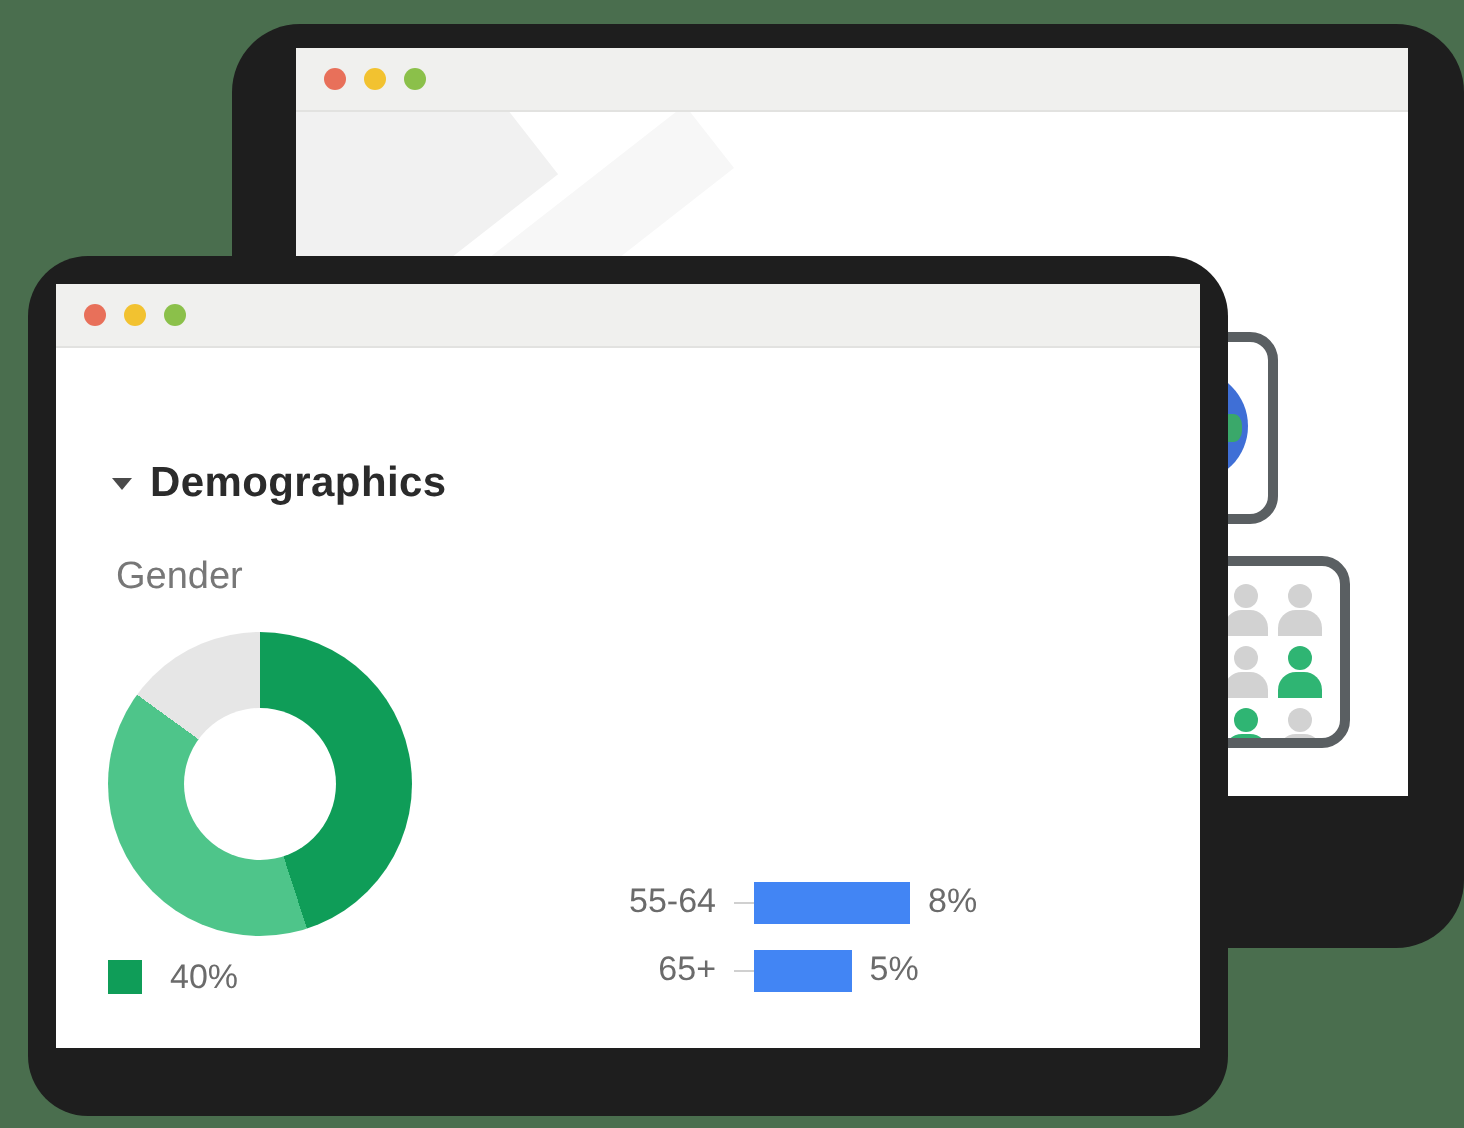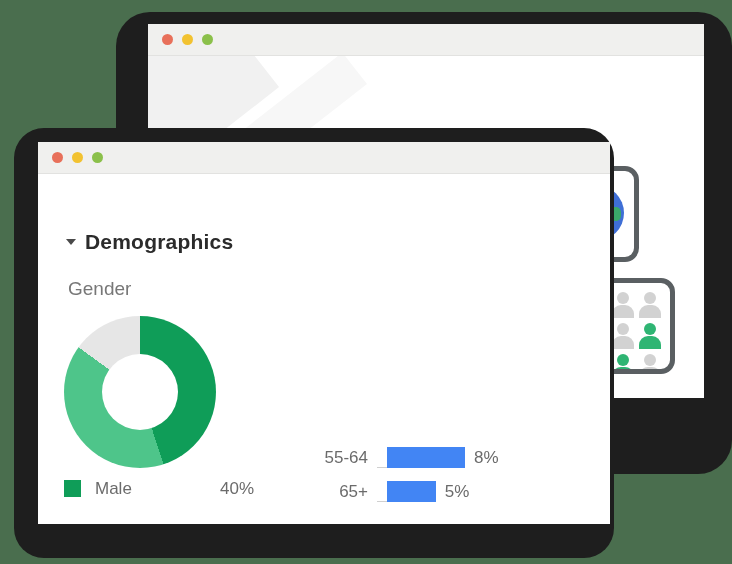--- a/index.html
+++ b/index.html
@@ -36,21 +36,21 @@
     padding-left: 14px;
     gap: 9px;
   }
   .dot { width: 11px; height: 11px; border-radius: 50%; display: block; }
   .dot.red    { background: #e8705a; }
   .dot.yellow { background: #f2c230; }
   .dot.green  { background: #8bc04a; }
 
   
   .win-left {
-    left: 38px; top: 142px;
+    left: 28px; top: 142px;
     width: 572px; height: 382px;
   }
   .left-body { position: relative; height: 350px; background: #fff; }
 
   .section-head {
     position: absolute;
     left: 28px; top: 56px;
     display: flex; align-items: center; gap: 9px;
   }
   .caret {
@@ -82,21 +82,21 @@
   .legend-row {
     display: flex; align-items: center;
     height: 29px; font-size: 17px; color: #6b6b6b;
   }
   .sw { width: 17px; height: 17px; margin-right: 14px; flex: 0 0 auto; }
   .legend-label { width: 125px; }
   .legend-value { }
 
   
   .bars { position: absolute; left: 255px; top: 260px; width: 330px; }
-  .bar-row { display: flex; align-items: flex-end; height: 34px; }
+  .bar-row { display: flex; align-items: center; height: 34px; }
   .bar-cat {
     width: 84px; text-align: right; padding-right: 9px;
     font-size: 17px; color: #6b6b6b; white-space: nowrap;
   }
   .tick { width: 10px; height: 1px; background: #d0d0d0; }
   .bar { height: 21px; background: #4285f4; }
   .bar.muted { background: #e8e8e8; }
   .bar-val { font-size: 17px; color: #6b6b6b; margin-left: 9px; }
 
   
@@ -460,21 +460,20 @@
 
       <div class="sub-label">Gender</div>
 
       <div class="donut-wrap" style="position: absolute;">
         <div class="donut" id="donut" style="background: conic-gradient(rgb(15, 157, 88) 0deg, rgb(15, 157, 88) 162deg, rgb(78, 197, 138) 162deg, rgb(78, 197, 138) 306deg, rgb(230, 230, 230) 306deg, rgb(230, 230, 230) 360deg);"></div>
       </div>
 
       <div class="legend">
         <div class="legend-row">
           <span class="sw" id="sw0" style="background: rgb(15, 157, 88);"></span>
-          <span class="legend-label">Male</span>
           <span class="legend-value">40%</span>
         </div>
 
       </div>
 
       <div class="bars">
         <div class="bar-row">
           <span class="bar-cat">55-64</span>
           <span class="tick"></span>
           <span class="bar" id="bar0" style="width: 78px;"></span>

